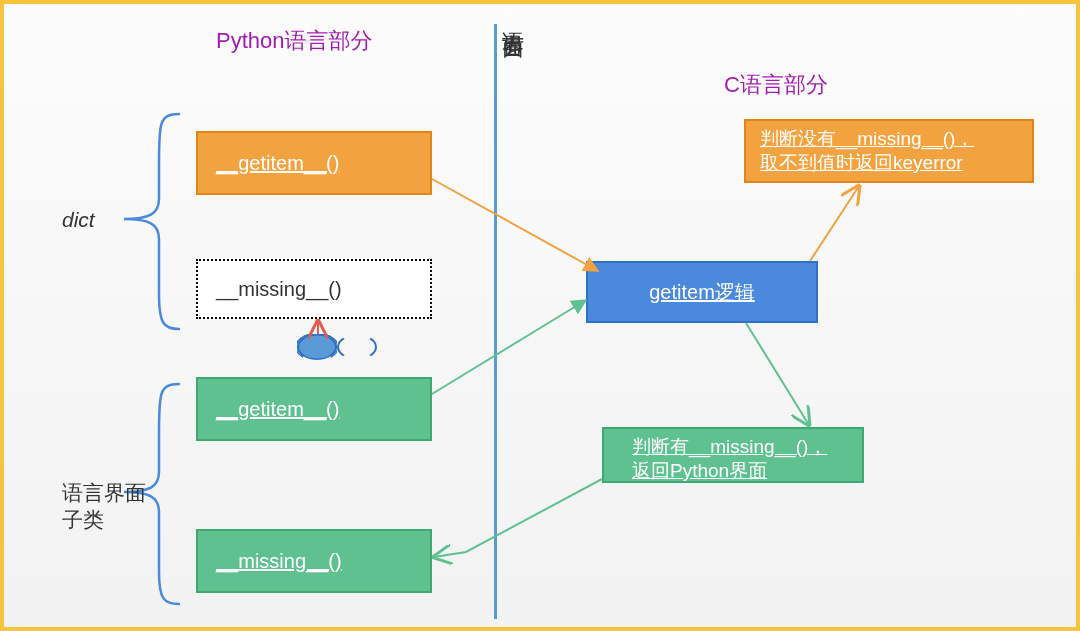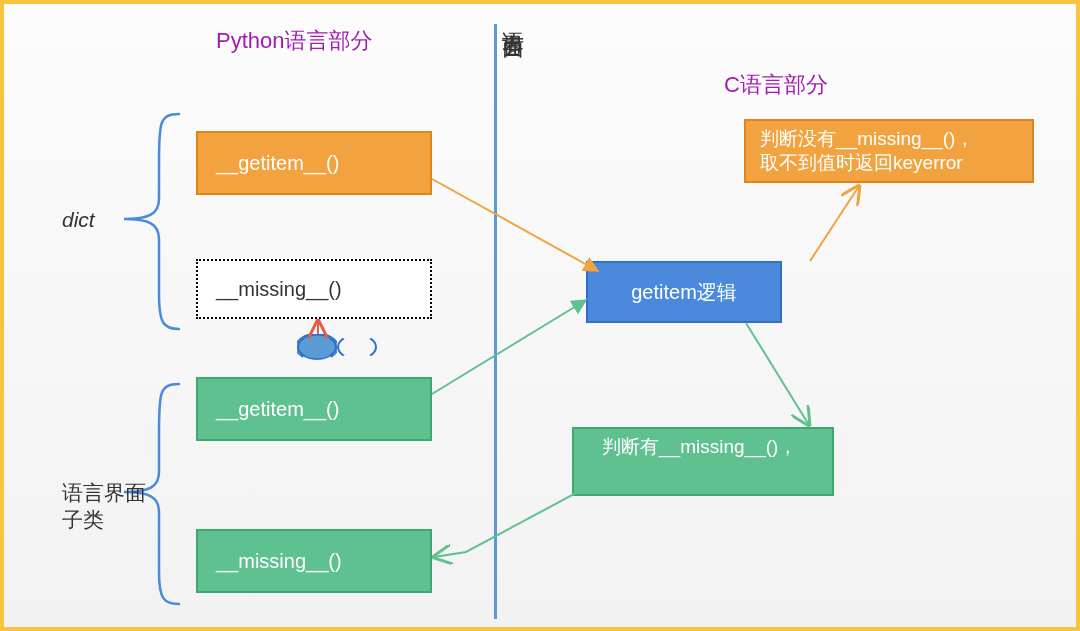--- a/index.html
+++ b/index.html
@@ -30,20 +30,21 @@
     color: #333;
     letter-spacing: 2px;
   }
   .box {
     position: absolute;
     display: flex;
     align-items: center;
     padding-left: 18px;
     font-size: 20px;
     color: #fff;
+    text-decoration: underline;
   }
   .box.center { justify-content: center; padding-left: 0; }
   .orange-box {
     background: #f2a340;
     border: 2px solid #e08519;
   }
   .green-box {
     background: #5fc190;
     border: 2px solid #3da86f;
   }
@@ -150,25 +151,26 @@
 
 <div class="box green-box" style="left:192px; top:525px; width:236px; height:64px;">__missing__()</div>
 
 <div class="box orange-box two-line" style="left:740px; top:115px; width:290px; height:64px; align-items:flex-start;">
   <div>
     <div>判断没有__missing__()，</div>
     <div>取不到值时返回keyerror</div>
   </div>
 </div>
 
-<div class="box blue-box center" style="left:582px; top:257px; width:196px; height:62px;">getitem逻辑</div>
-
-<div class="box green-box two-line" style="left:568px; top:423px; width:262px; height:69px; align-items:flex-start;padding-left:28px;">
+<div class="box blue-box center" style="left:582px; top:257px; width:232px; height:62px;">getitem逻辑</div>
+
+<div class="box green-box two-line" style="left:598px; top:423px; width:262px; height:56px; align-items:flex-start;padding-left:28px;">
   <div>
     <div>判断有__missing__()，</div>
+    <div>返回Python界面</div>
   </div>
 </div>
 
 <svg class="overlay">
   <defs>
     <marker id="arr-orange" viewBox="0 0 10 10" refX="9" refY="5" markerWidth="8" markerHeight="8" orient="auto-start-reverse">
       <path d="M0 0 L10 5 L0 10 z" fill="#f2a340"></path>
     </marker>
     <marker id="arr-green" viewBox="0 0 10 10" refX="9" refY="5" markerWidth="8" markerHeight="8" orient="auto-start-reverse">
       <path d="M0 0 L10 5 L0 10 z" fill="#5fc190"></path>

